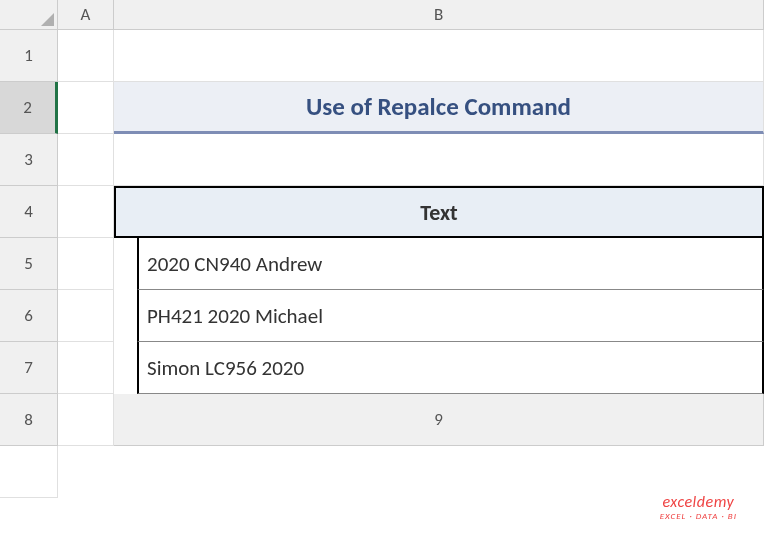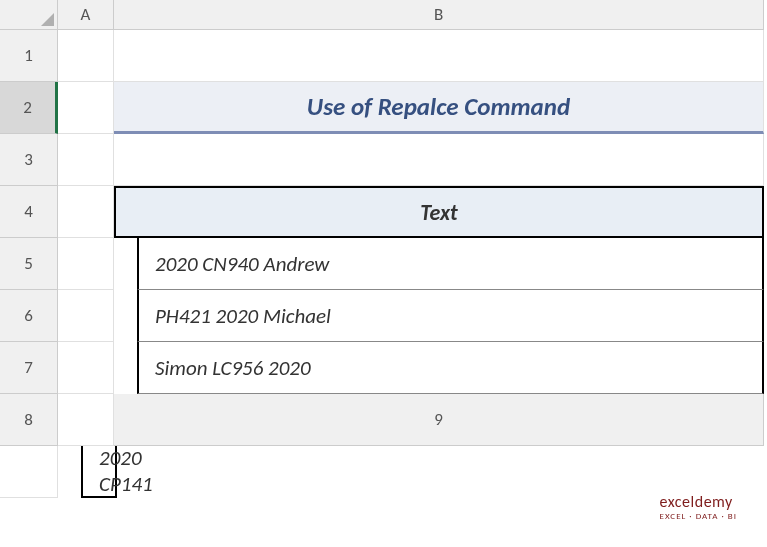--- a/index.html
+++ b/index.html
@@ -63,24 +63,23 @@
     .row-header.selected {
       background: #d8d8d8;
       border-right: 3px solid #217346;
     }
     .cell {
       border-right: 1px solid #e0e0e0;
       border-bottom: 1px solid #e0e0e0;
       background: #fff;
       display: flex;
       align-items: center;
-      padding: 0 16px;
+      padding: 0 8px;
       font-size: 21px;
       color: #333;
-      font-style: italic;
     }
     .title-cell {
       background: #eceff5;
       color: #365080;
       font-weight: bold;
       font-size: 25px;
       justify-content: center;
       border-bottom: 3px solid #7e8db5;
       position: relative;
     }
@@ -98,22 +97,23 @@
       margin-left: 23px;
     }
     .data-cell.last {
       border-bottom: 2.5px solid #000;
     }
     .watermark {
       position: absolute;
       bottom: 25px;
       right: 30px;
       font-size: 12px;
-      color: #7f1d1d;
-      text-align: left;
+      color: #ef4444;
+      font-style: italic;
+      text-align: center;
       line-height: 1.2;
     }
     .watermark .main {
       font-size: 16px;
       letter-spacing: 0.5px;
     }
     .watermark .sub {
       font-size: 9px;
       letter-spacing: 1px;
     }
@@ -153,19 +153,18 @@
 
   <div class="row-header">7</div>
   <div class="cell"></div>
   <div class="cell data-cell">Simon LC956 2020</div>
 
   <div class="row-header">8</div>
   <div class="cell"></div>
 
   <div class="row-header">9</div>
   <div class="cell"></div>
-  <div class="cell data-cell last">2020 CP141</div>
 </div>
 
 <div class="watermark">
   <div class="main">exceldemy</div>
   <div class="sub">EXCEL · DATA · BI</div>
 </div>
 
 </body></html>

